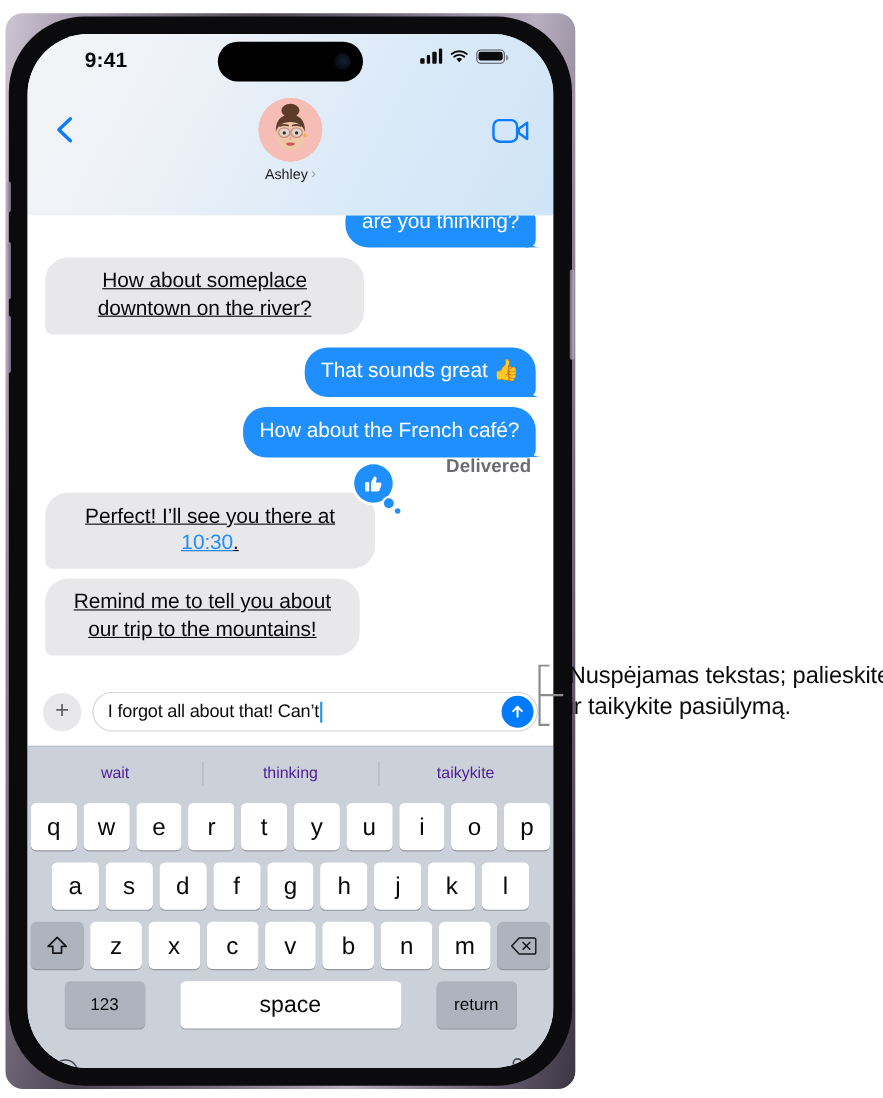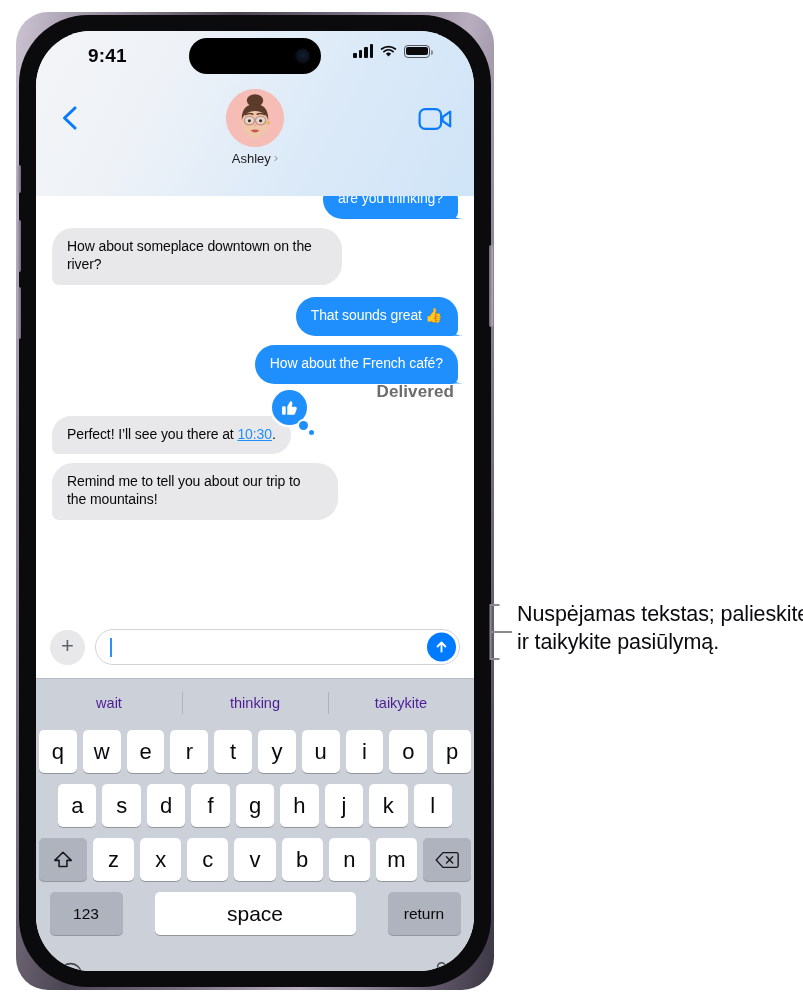--- a/index.html
+++ b/index.html
@@ -6,23 +6,23 @@
   html, body {
     width: 803px; height: 998px;
     background: #ffffff;
     font-family: "Liberation Sans", sans-serif;
     overflow: hidden;
   }
   #stage { position: relative; width: 803px; height: 998px; }
 
   
   .device {
-    position: absolute; left: 16px; top: 12px;
-    width: 478px; height: 978px;
-    border-radius: 32px;
+    position: absolute; left: 5px; top: 12px;
+    width: 518px; height: 978px;
+    border-radius: 16px;
     background: linear-gradient(100deg,#cdc4d4 0%, #8d8394 16%, #4b4452 34%, #776e80 52%, #b8aebf 70%, #6c6377 88%, #3b3542 100%);
     padding: 3px;
   }
   .device-inner {
     position: relative; width: 100%; height: 100%;
     border-radius: 69px;
     background: #0b0b0d;
     padding: 16px 17px 16px 17px;
   }
   .screen {
@@ -90,23 +90,23 @@
   .convo {
     position: relative; background: #fff; height: 424px; overflow: hidden;
     padding: 0 16px;
   }
   .row { display: flex; margin-bottom: 9px; }
   .row.out { justify-content: flex-end; }
   .row.in  { justify-content: flex-start; }
   .bubble {
     position: relative; max-width: 300px;
     padding: 10px 15px 11px 15px; border-radius: 21px;
-    font-size: 14px; line-height: 1.28; letter-spacing: -0.1px;
-  }
-  .bubble.in  { background: #e8e8ea; color: #08080a; border-bottom-left-radius: 7px; }
+    font-size: 19px; line-height: 1.28; letter-spacing: -0.1px; text-align: center;
+  }
+  .bubble.in  { background: #e8e8ea; color: #08080a; border-bottom-left-radius: 7px; text-decoration: underline; }
   .bubble.out { background: #1f8ffd; color: #fff;    border-bottom-right-radius: 7px; }
   .bubble.in::after {
     content:""; position:absolute; left:-6px; bottom:0; width:16px; height:18px;
     background:#e8e8ea;
     border-bottom-right-radius: 16px 14px;
     clip-path: path("M16,18 L16,0 C16,12 10,18 0,18 Z");
   }
   .bubble.out::after {
     content:""; position:absolute; right:-6px; bottom:0; width:16px; height:18px;
     background:#1f8ffd;
@@ -321,20 +321,21 @@
           <div class="row in" style="">
             <div class="bubble in" style="max-width:286px">Remind me to tell you about our trip to the mountains!</div>
           </div>
         </div>
 
         <div class="composer">
           <div class="plus-btn">
             <span>+</span>
           </div>
           <div class="input-wrap">
+            <span class="input-text" placeholder="iMessage">I forgot all about that! Can’t</span>
               <span class="caret"></span>
             <div class="send-btn">
               <svg width="17" height="17" viewBox="0 0 20 20">
                 <path d="M10 15.5 V5.2 M5.4 9.4 L10 4.6 L14.6 9.4" stroke="#fff" stroke-width="2.2" fill="none" stroke-linecap="round" stroke-linejoin="round"></path>
               </svg>
             </div>
           </div>
         </div>
 
         <div class="keyboard">

